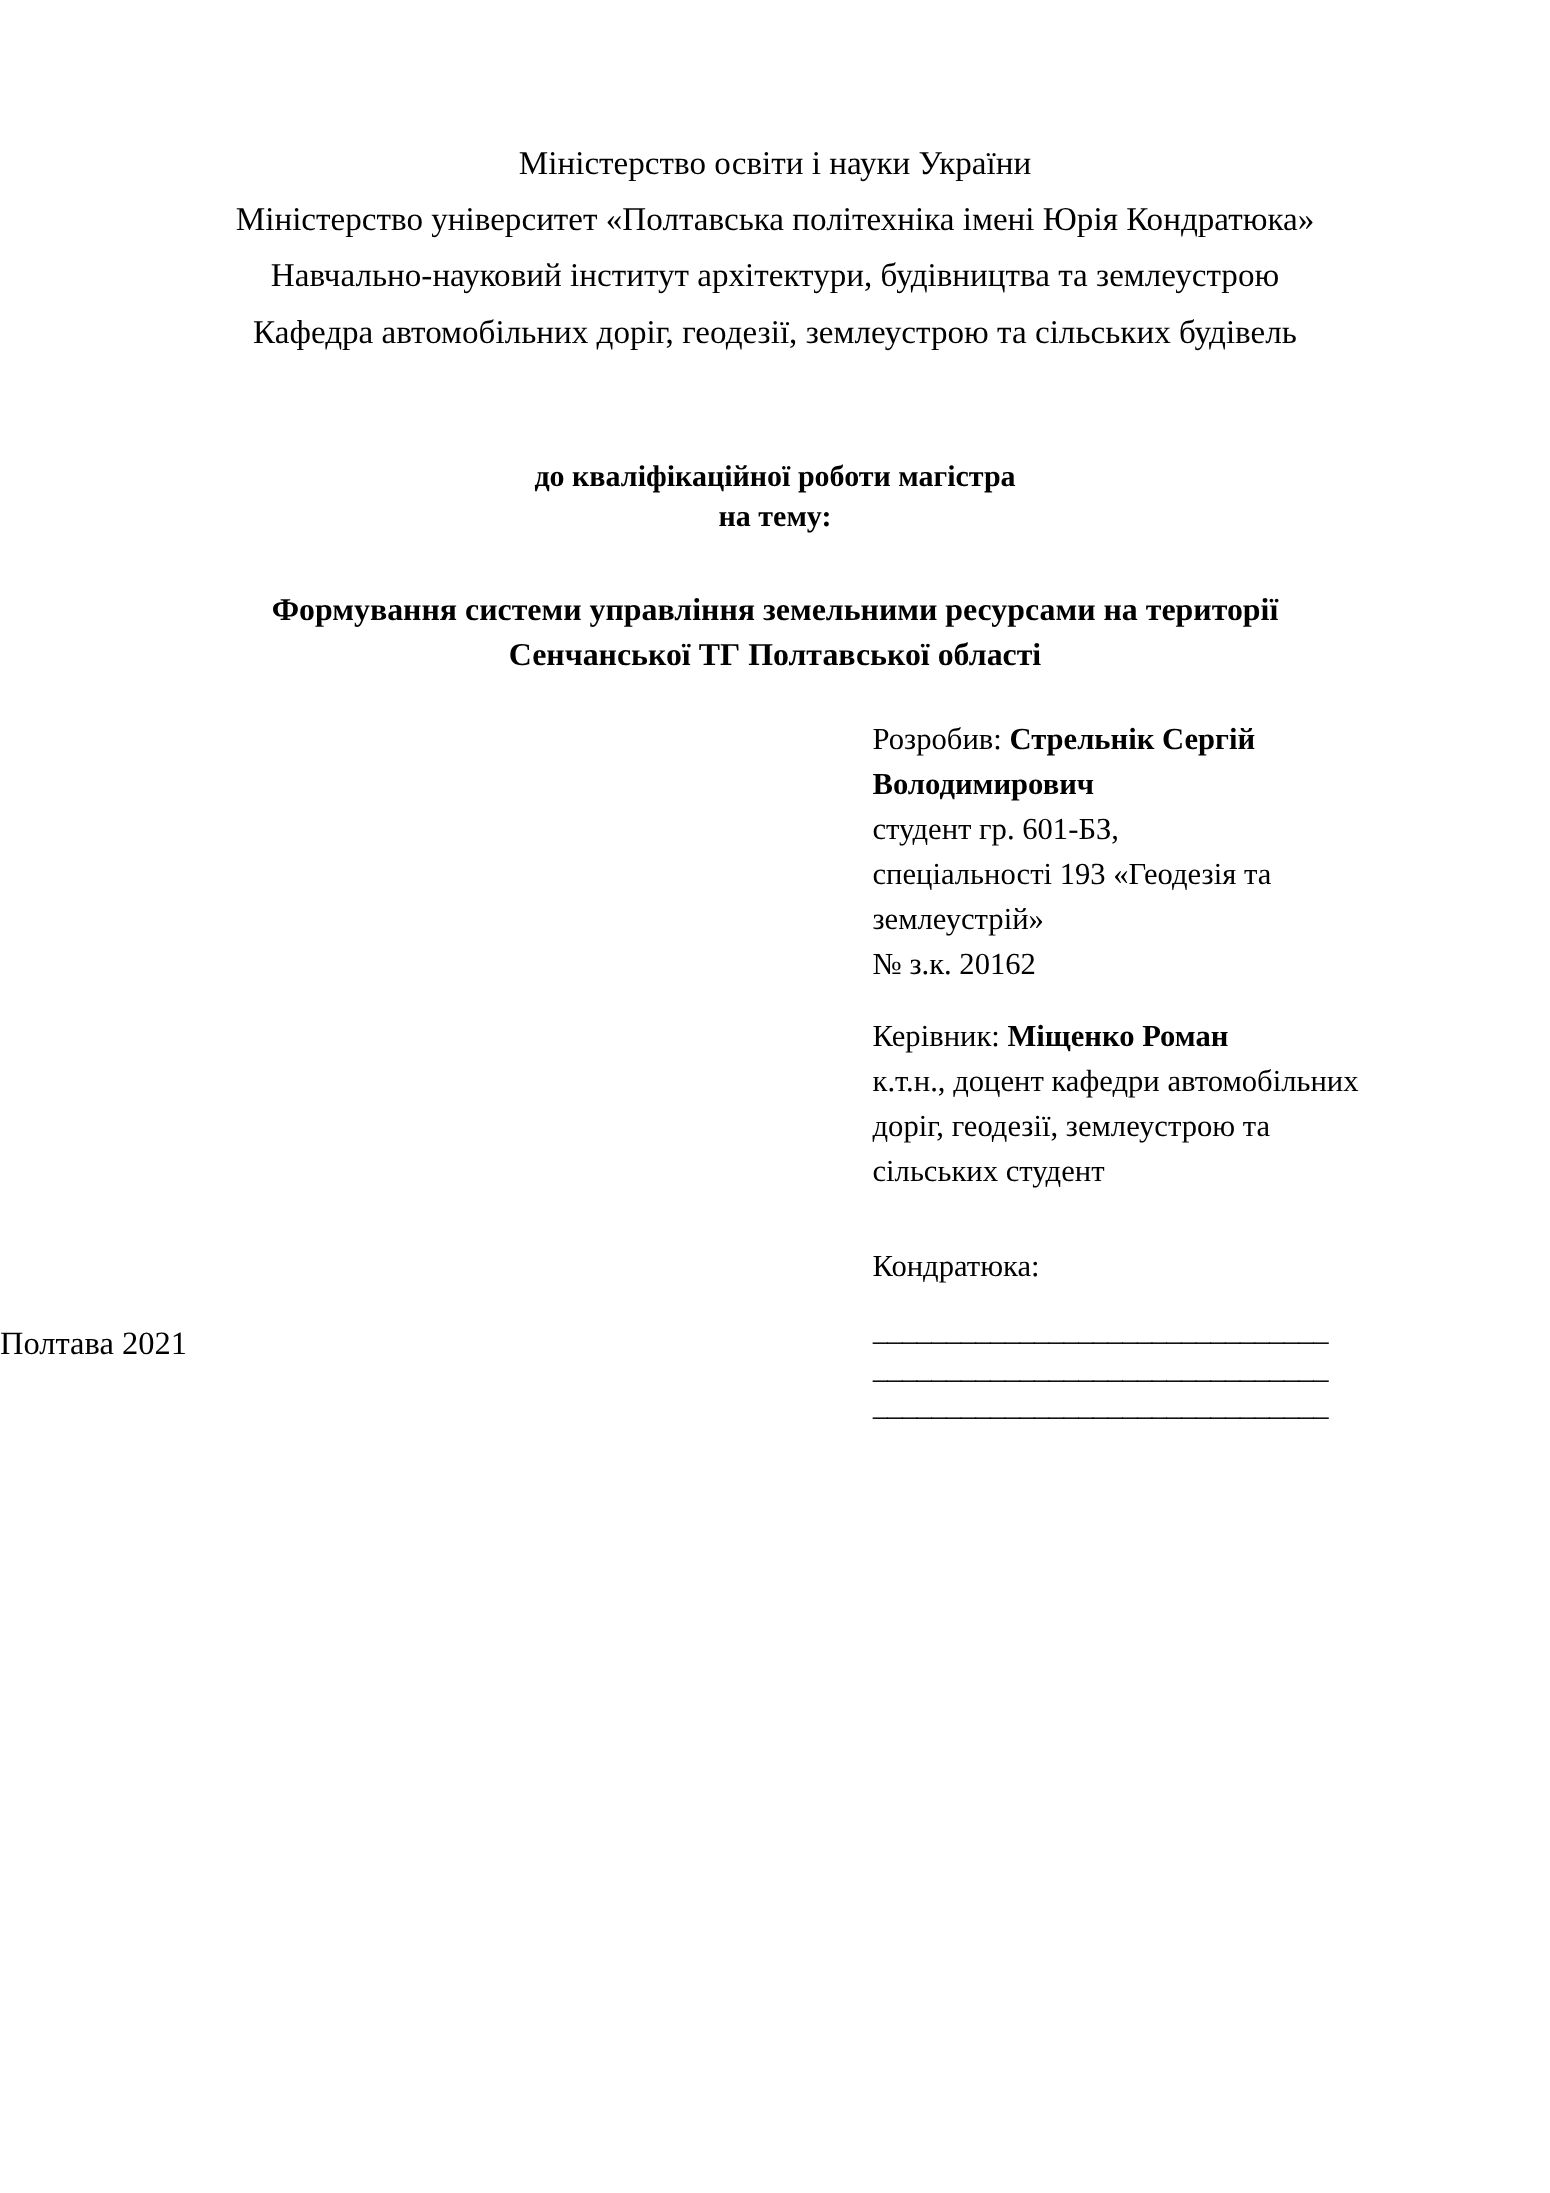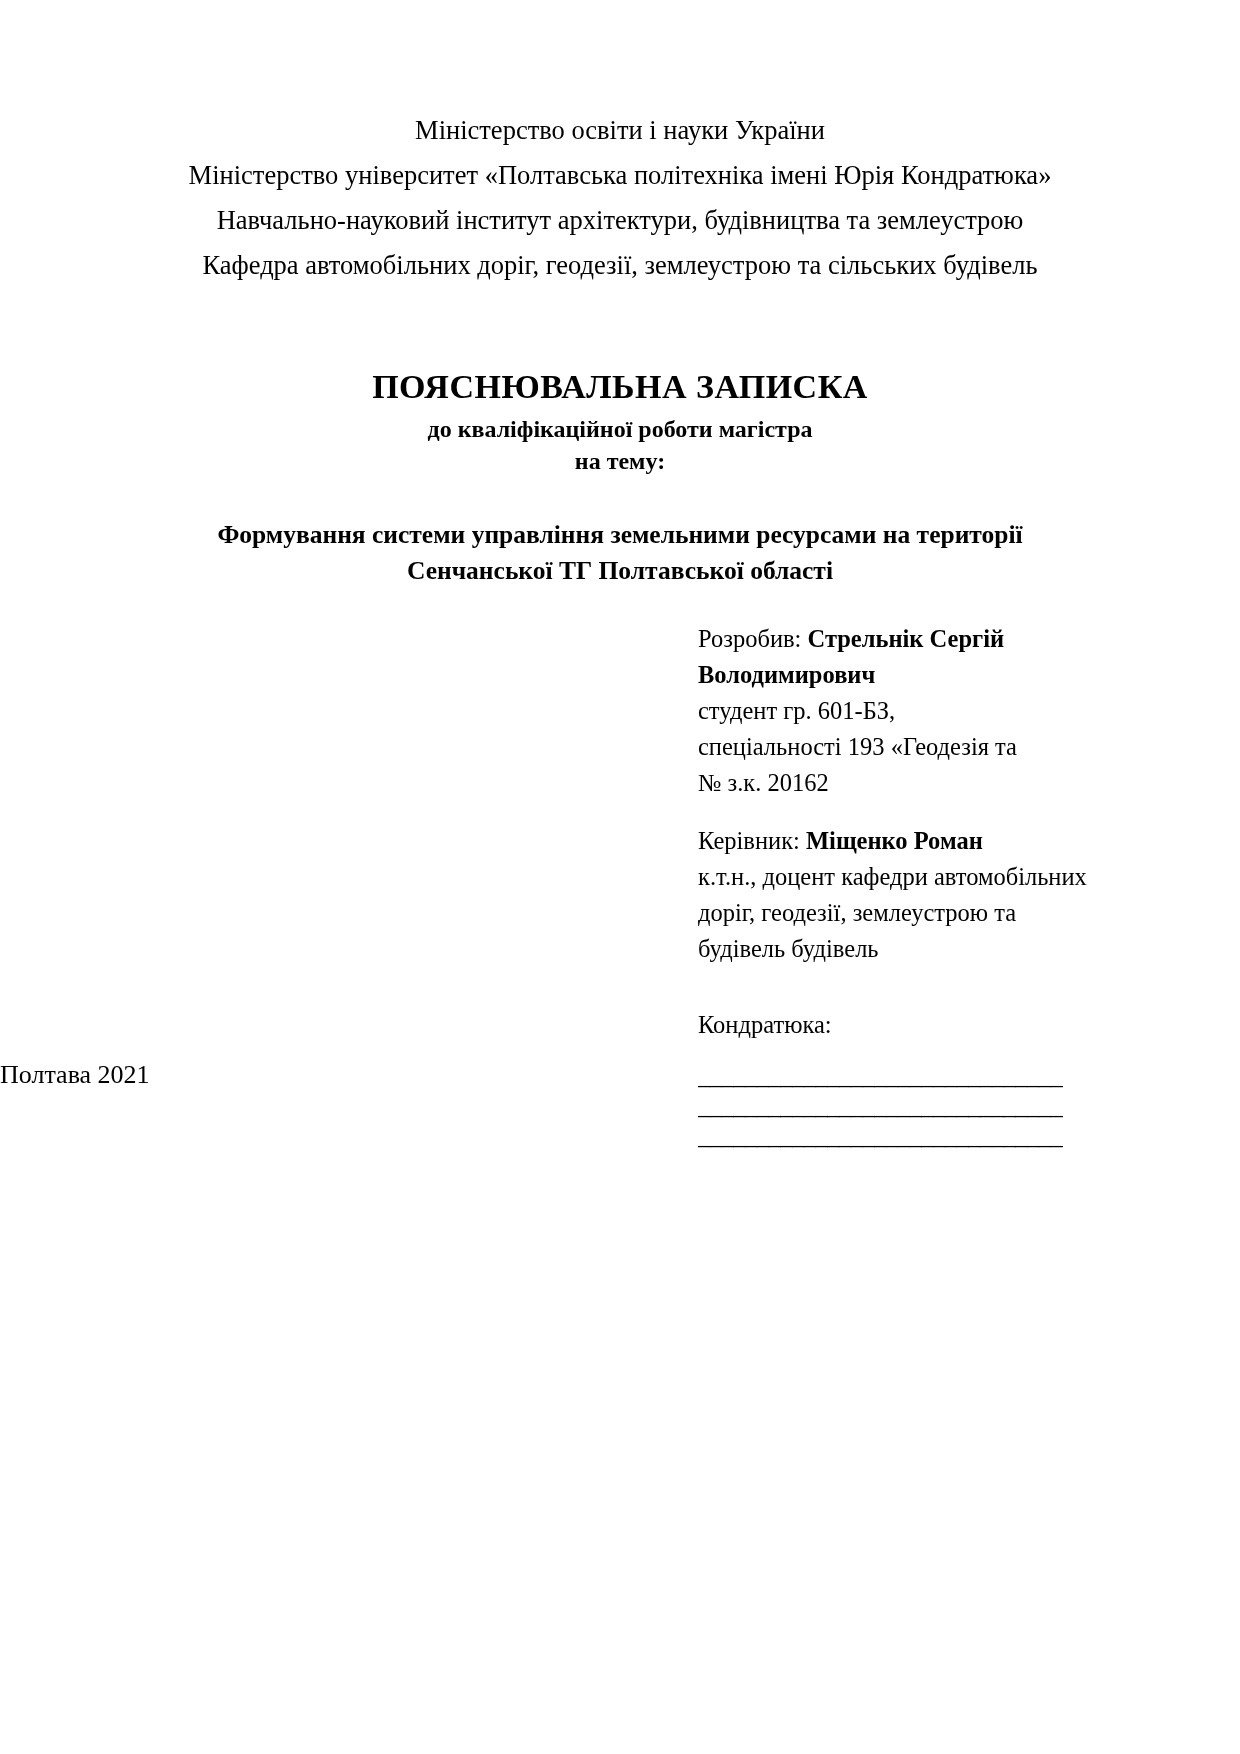--- a/index.html
+++ b/index.html
@@ -103,49 +103,49 @@
 <div class="page">
 
   <div class="header-block">
     <div class="header-line">Міністерство освіти і науки України</div>
     <div class="header-line">Міністерство університет «Полтавська політехніка імені Юрія Кондратюка»</div>
     <div class="header-line">Навчально-науковий інститут архітектури, будівництва та землеустрою</div>
     <div class="header-line">Кафедра автомобільних доріг, геодезії, землеустрою та сільських будівель</div>
   </div>
 
   <div class="title-block">
-    <div class="doc-title">ПОЯСНЮВАЛЬНА ЗАПИСКА</div>
     <div class="doc-subtitle">до  кваліфікаційної роботи магістра</div>
     <div class="doc-subtitle2">на тему:</div>
   </div>
 
   <div class="thesis-topic">Формування системи управління земельними ресурсами на території Сенчанської ТГ Полтавської області</div>
 
   <div class="right-block">
 
     <div class="rb-line">
       <span>Розробив:</span>
       <b>Стрельнік Сергій</b>
     </div>
     <div class="rb-line">
       <b>Володимирович</b>
     </div>
     <div class="rb-line">студент гр. 601-БЗ,</div>
     <div class="rb-line">спеціальності 193 «Геодезія та</div>
+    <div class="rb-line">землеустрій»</div>
     <div class="rb-line">№ з.к. 20162</div>
 
     <div class="gap-sm"></div>
 
     <div class="rb-line">
       <span>Керівник:</span>
       <b>Міщенко Роман</b>
     </div>
     <div class="rb-line">к.т.н., доцент кафедри автомобільних</div>
     <div class="rb-line">доріг, геодезії, землеустрою та</div>
-    <div class="rb-line">будівель будівель</div>
+    <div class="rb-line">сільських студент</div>
 
     <div class="gap-md"></div>
 
     <div class="reviewer">Кондратюка:</div>
 
     <div class="rules">
       <div class="rule-line">_______________________________</div>
       <div class="rule-line">_______________________________</div>
       <div class="rule-line">_______________________________</div>
     </div>

